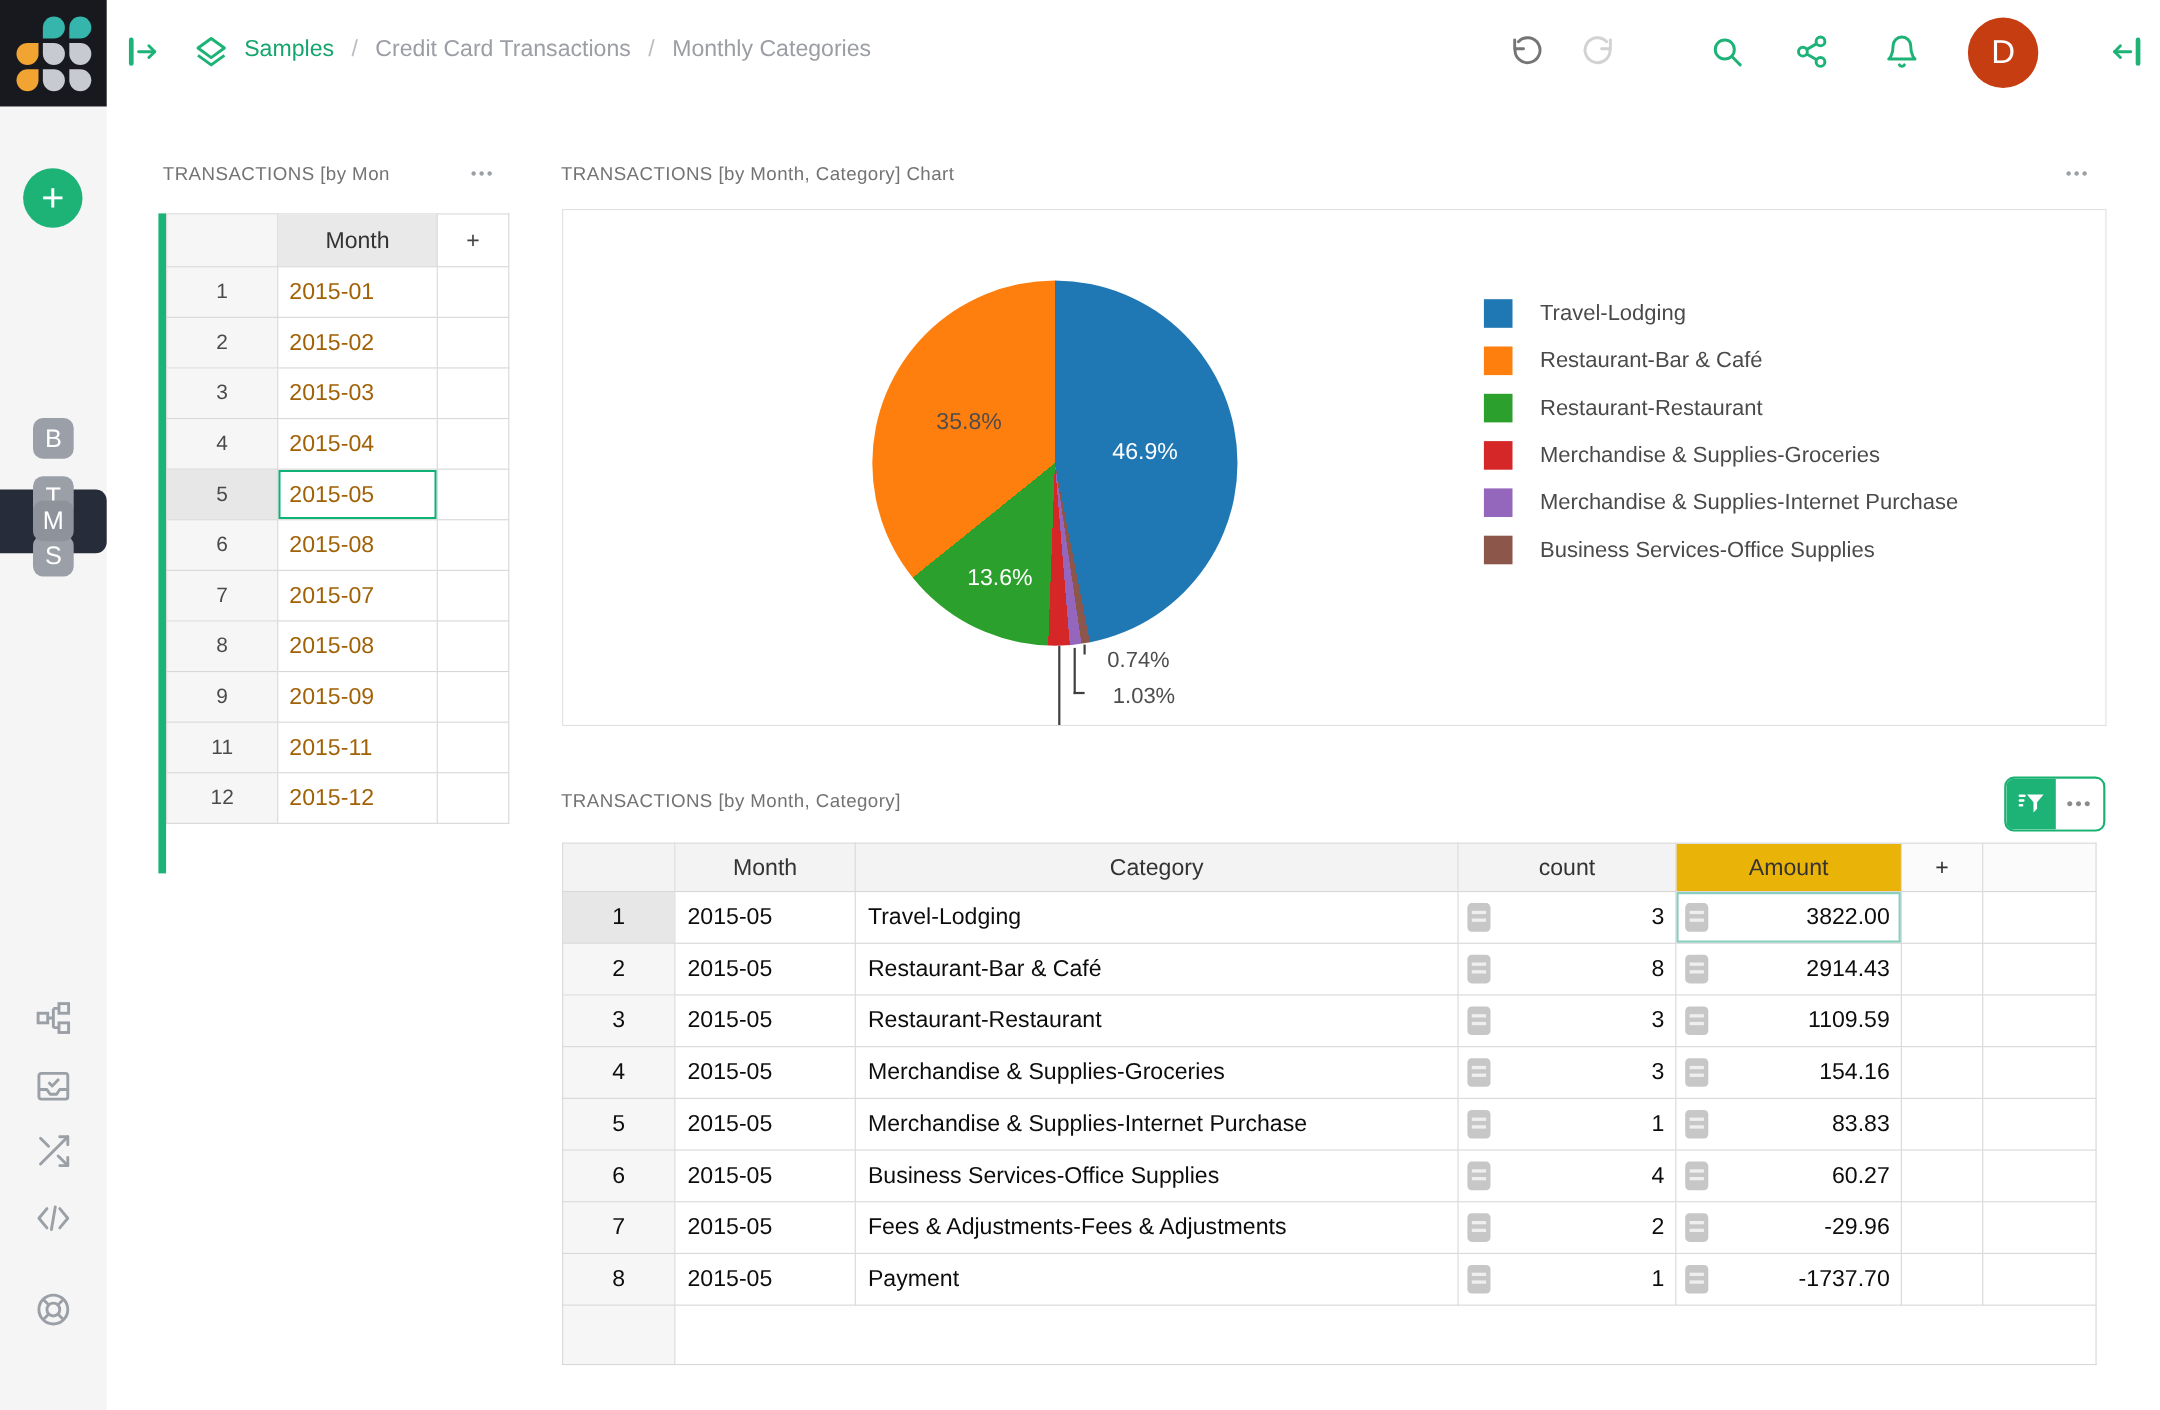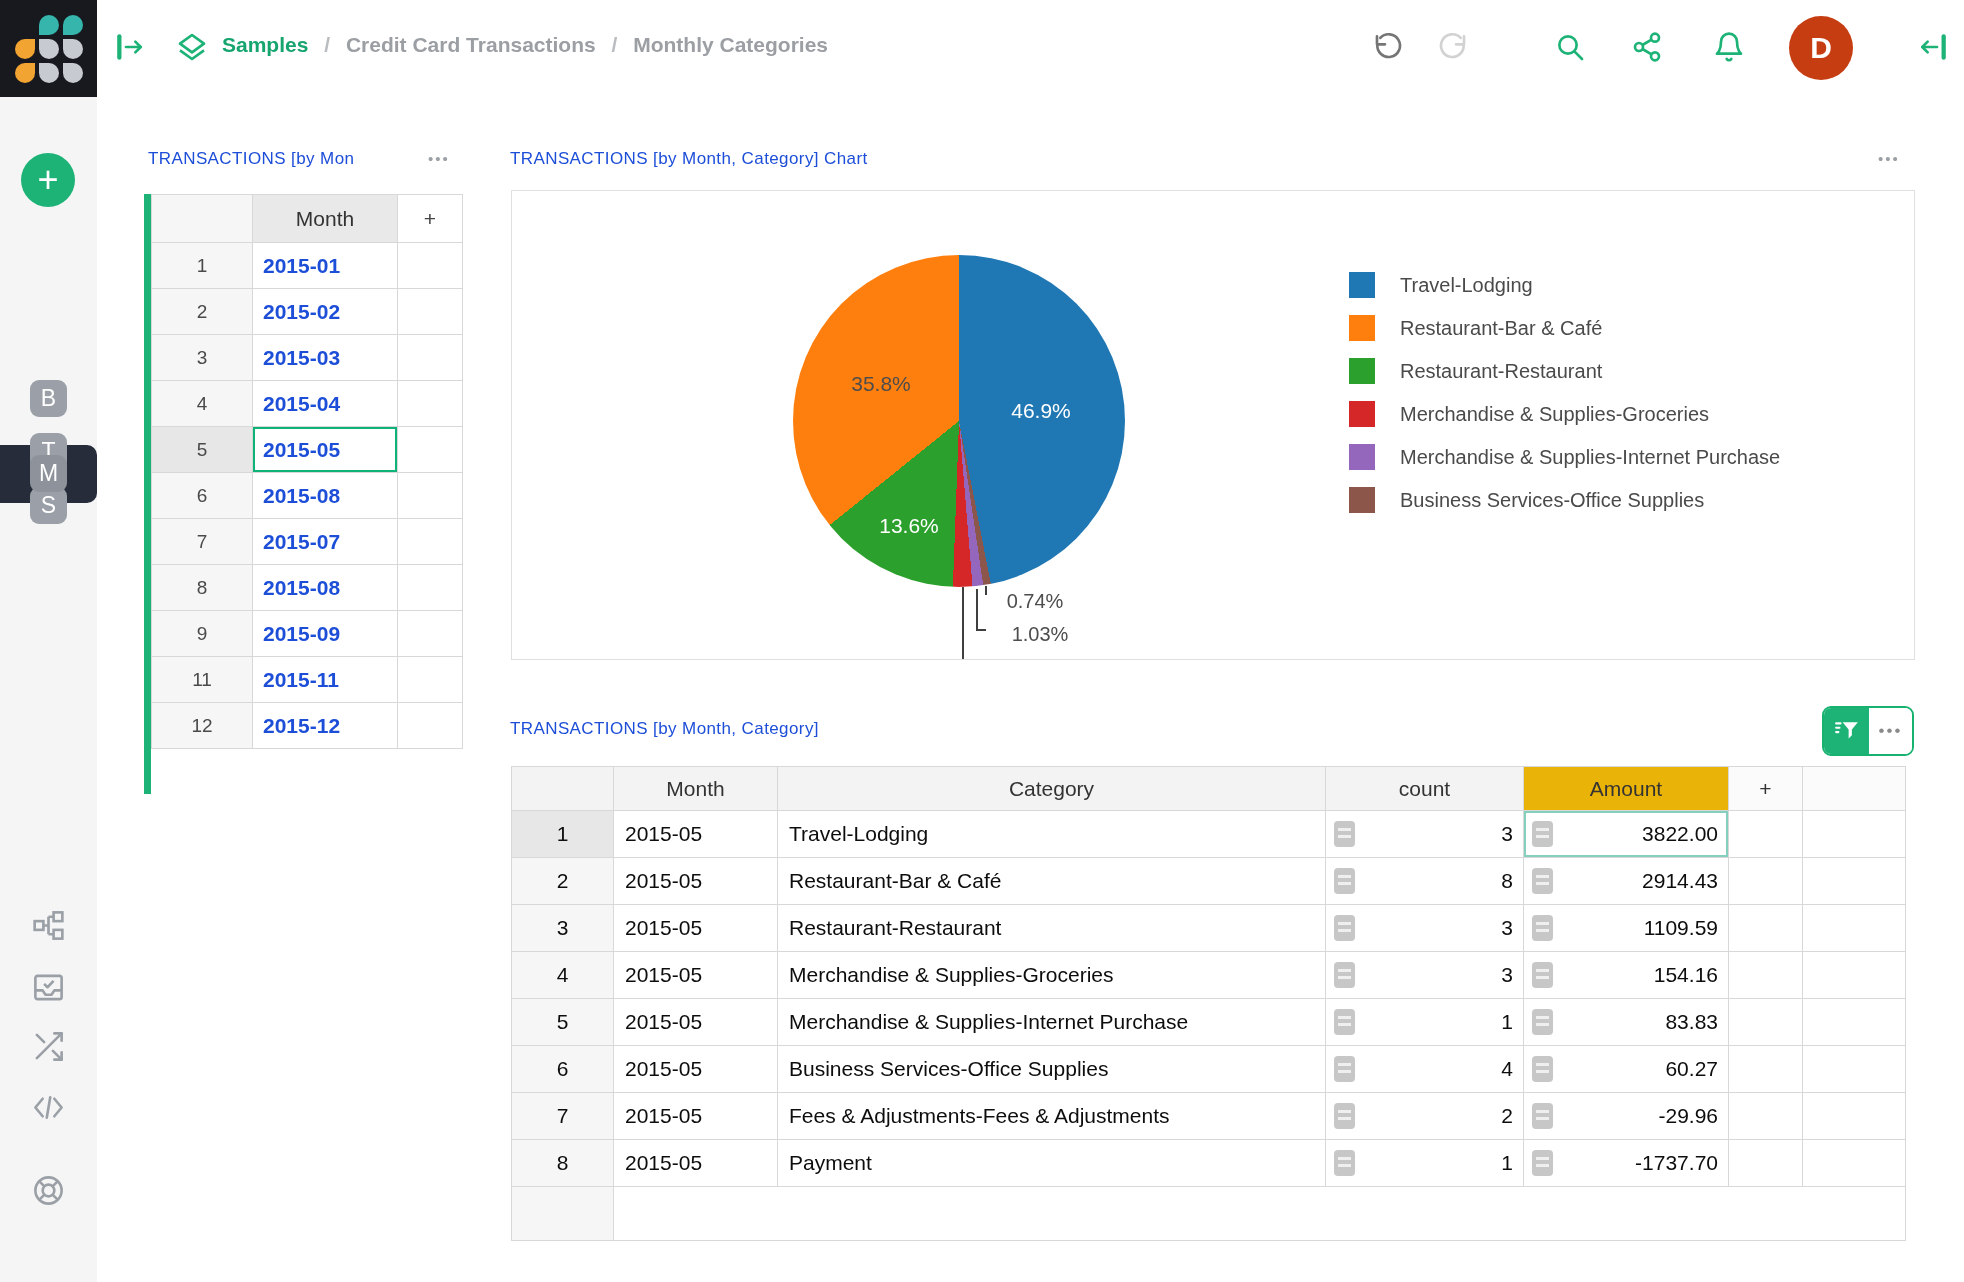--- a/index.html
+++ b/index.html
@@ -2,21 +2,21 @@
 <html><head>
 <meta charset="utf-8">
 <style>
   * { box-sizing: border-box; }
   html,body { margin:0; padding:0; }
   body {
     width:1964px; height:1282px; position:relative; overflow:hidden;
     font-family:"Liberation Sans", sans-serif; background:#fff; color:#222;
   }
   
-  .topbar { position:absolute; left:0; top:0; width:1964px; height:97px; background:#fff;font-weight:bold; }
+  .topbar { position:absolute; left:0; top:0; width:1964px; height:97px; background:#fff; }
   .logo { position:absolute; left:0; top:0; width:97px; height:97px; background:#17191e;
           display:flex; align-items:center; justify-content:center; }
   .petals { display:grid; grid-template-columns:repeat(3,20px); grid-template-rows:repeat(3,20px); gap:4px; }
   .petal { width:20px; height:20px; border-radius:50% 50% 0 50%; }
   .petal.empty { background:transparent; }
   .petal.teal { background:#35b5ab; border-radius:50% 50% 50% 0; }
   .petal.orange { background:#f2a432; border-radius:50% 0 50% 50%; }
   .petal.gray { background:#c7cad0; border-radius:0 50% 50% 50%; }
   .tb-icon { position:absolute; top:31px; width:32px; height:32px; }
   .tb-icon svg { width:32px; height:32px; }
@@ -29,37 +29,37 @@
   
   .sidebar { position:absolute; left:0; top:97px; width:97px; height:1185px; background:#f5f5f6; }
   .add-btn { position:absolute; left:21px; top:56px; width:54px; height:54px; border-radius:50%;
              background:#1db377; color:#fff; font-size:36px; font-weight:300; display:flex; align-items:center; justify-content:center; }
   .badge { position:absolute; left:30px; width:37px; height:37px; border-radius:9px; background:#9ba0a8;
            color:#fff; font-size:23px; display:flex; align-items:center; justify-content:center; }
   .active-bar { position:absolute; left:0; top:348px; width:97px; height:58px; background:#262c39; border-radius:0 10px 10px 0; }
   .side-ico { position:absolute; left:31px; width:35px; height:35px; }
   .side-ico svg { width:35px; height:35px; }
   
-  .ptitle { position:absolute; font-size:17px; letter-spacing:.4px; color:#1d4ed8; height:26px; line-height:26px; white-space:nowrap; }
+  .ptitle { position:absolute; font-size:17px; letter-spacing:.4px; color:#737373; height:26px; line-height:26px; white-space:nowrap; }
   .dots { color:#9aa0a5; font-size:15px; letter-spacing:2px; }
   .dots-abs { position:absolute; height:26px; line-height:26px; }
   
   table { border-collapse:collapse; table-layout:fixed; }
   td, th { border:1px solid #d8d8d8; font-size:20px; font-weight:normal; overflow:hidden; white-space:nowrap; padding:0; }
   .rownum { background:#f6f6f6; color:#4a4a4a; text-align:center; font-size:19px; }
   .rownum.selrow { background:#e7e7e7; }
   
   .left-stripe { position:absolute; left:144px; top:194px; width:7px; height:600px; background:#1db377; }
   .left-table { position:absolute; left:151px; top:194px; }
   .left-table th { height:48px; }
   .left-table td { height:46px; }
   .lt-hdr-month { background:#e9e9e9; color:#333; text-align:center; font-size:21px; }
   .lt-hdr-num { background:#f6f6f6; }
   .lt-hdr-add { background:#fff; text-align:center; color:#444; font-size:21px; }
-  .lt-month { padding-left:10px; font-size:21px; color:#1d4ed8;font-weight:bold; }
+  .lt-month { padding-left:10px; font-size:21px; color:#a16207; }
   .sel-green { box-shadow:inset 0 0 0 2px #10b377; }
   
   .chart-panel { position:absolute; left:511px; top:190px; width:1404px; height:470px; border:1px solid #e0e0e0;
                  background:#fff; overflow:hidden; }
   .pie { position:absolute; left:281px; top:64px; width:332px; height:332px; border-radius:50%; }
   .pie-label { position:absolute; transform:translate(-50%,-50%); font-size:21px; white-space:nowrap; }
   .pl-white { color:#fff; }
   .pl-dark { color:#4d4d4d; }
   .pl-small { font-size:20px; }
   .leader { position:absolute; background:#3f3f3f; }

